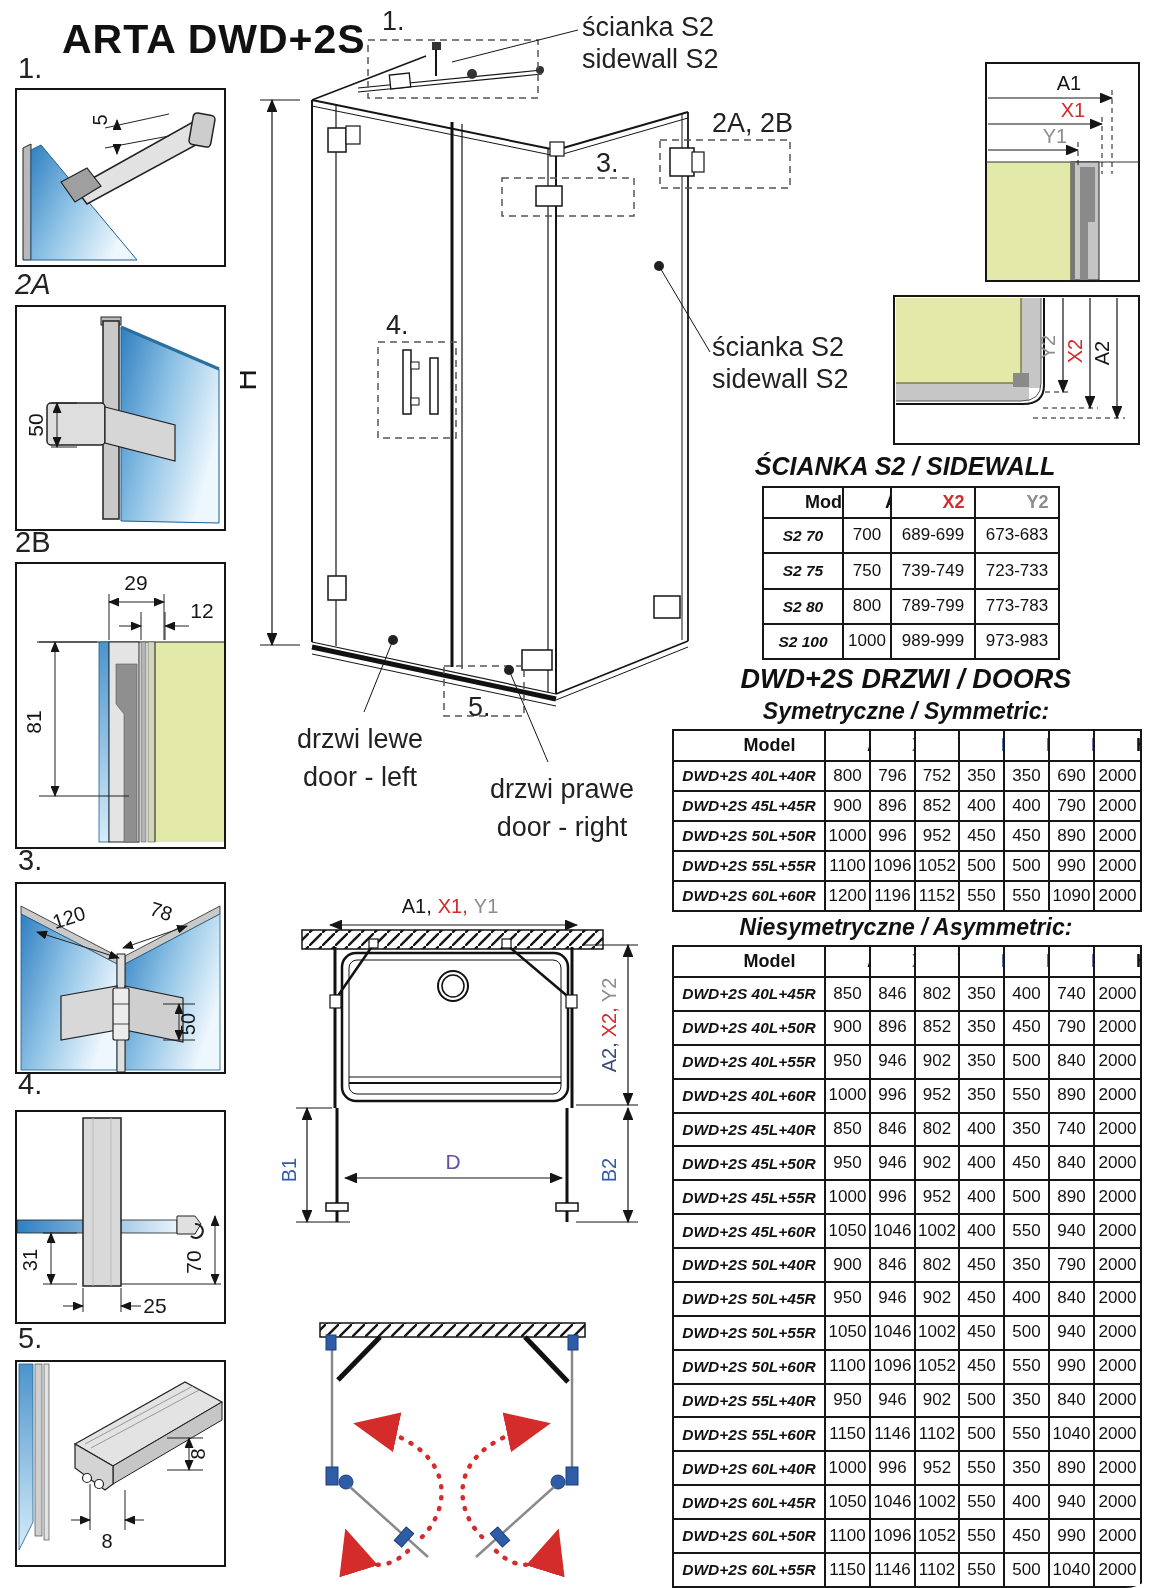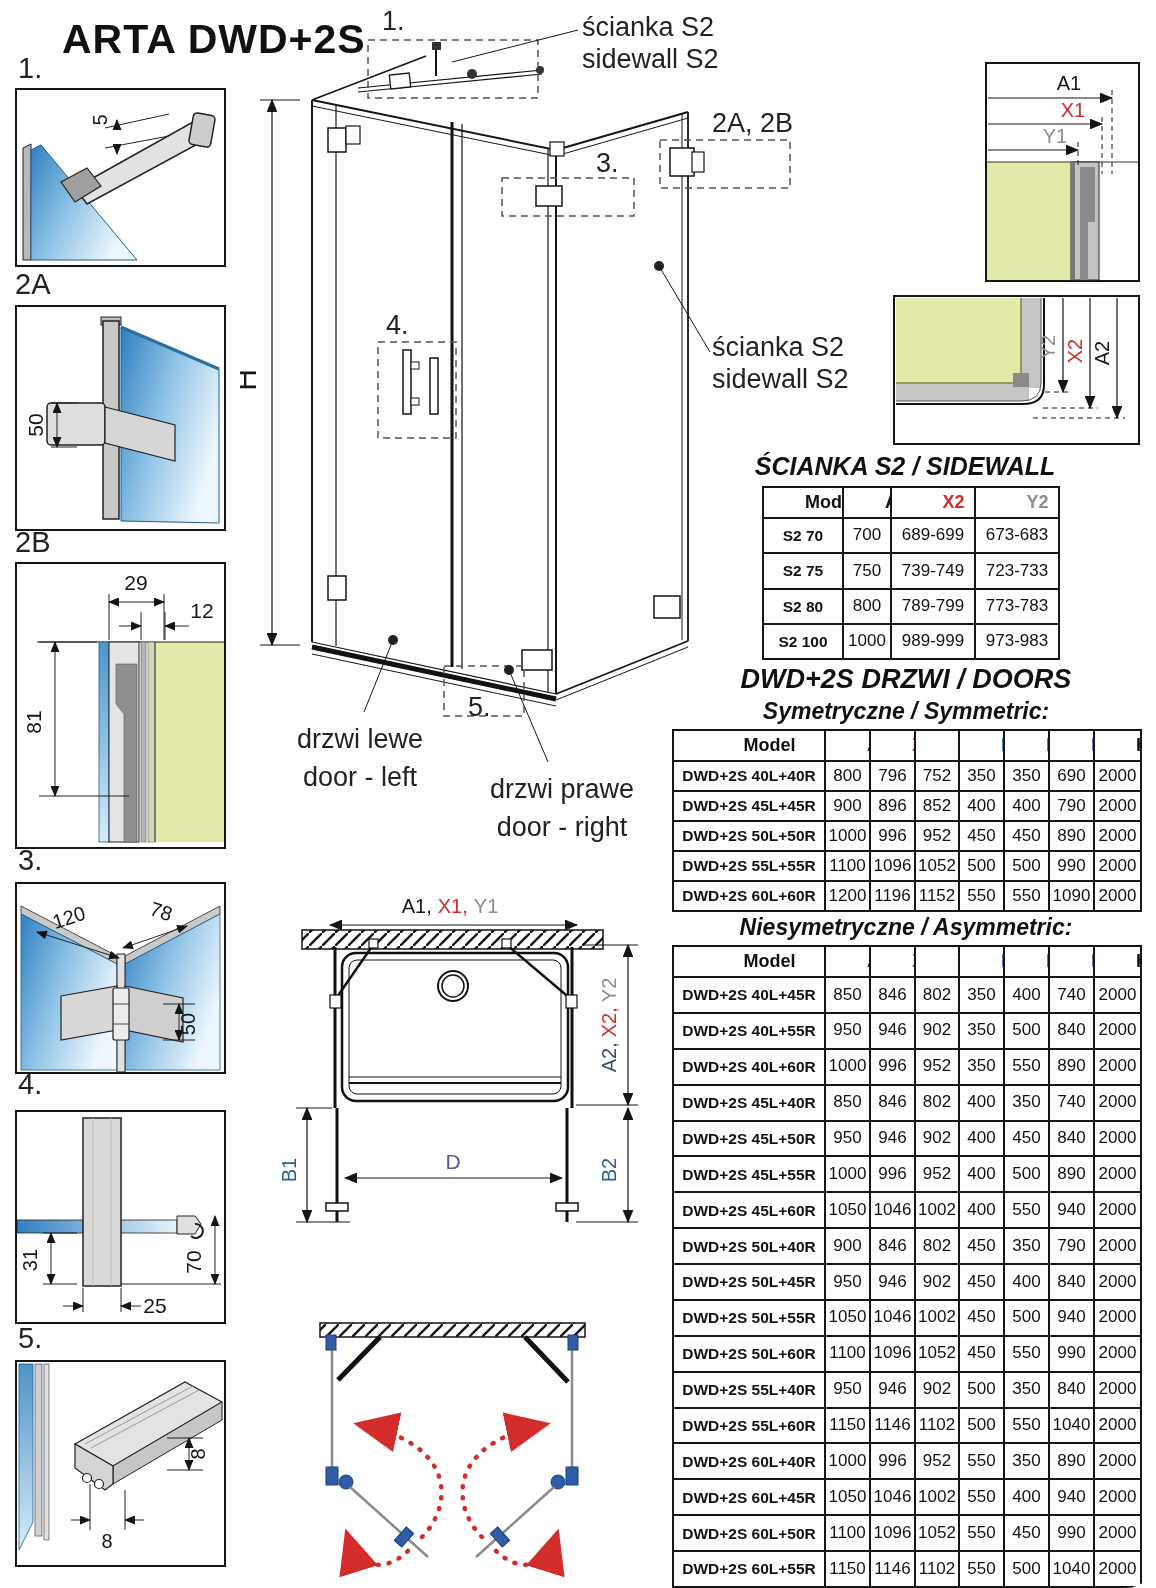--- a/index.html
+++ b/index.html
@@ -7,21 +7,21 @@
           font-family:"Liberation Sans",sans-serif;color:#161616;border-radius:30px;}
   .abs{position:absolute;}
   .page-title{font-size:41px;font-weight:bold;letter-spacing:1px;color:#111;}
   .detail-label{font-size:29px;color:#222;}
   .detail-box{border:2.5px solid #151515;background:#fff;}
   .tbl{border-collapse:collapse;table-layout:fixed;background:#fff;}
   .tbl th,.tbl td{border:2px solid #161616;text-align:center;padding:0;
        font-size:17px;color:#111;white-space:nowrap;overflow:hidden;line-height:1.1;}
   .tbl th{font-weight:bold;font-size:18px;height:29px;padding-left:41px;}
   .tbl td{height:28px;}
-  .tbl td.model-cell{font-weight:bold;font-size:15.5px;}
+  .tbl td.model-cell{font-weight:bold;font-style:italic;font-size:15.5px;}
   .tbl-title{font-weight:bold;font-style:italic;text-align:center;color:#111;}
   svg text{font-family:"Liberation Sans",sans-serif;}
 </style>
 </head>
 <body>
 
 <svg width="0" height="0" style="position:absolute" aria-hidden="true">
 <defs>
   <linearGradient id="gGlass" x1="0" y1="0" x2="1" y2="0.55">
     <stop offset="0" stop-color="#2f7fc1"></stop>
@@ -65,21 +65,21 @@
       <rect x="174" y="24" width="22" height="32" rx="4" fill="#cdcdcd" stroke="#222" stroke-width="1.5" transform="rotate(10 185 40)"></rect>
       <polygon points="44,92 70,78 84,96 58,112" fill="#9f9f9f" stroke="#222" stroke-width="1.2"></polygon>
       <line x1="88" y1="38" x2="152" y2="24" stroke="#222" stroke-width="1"></line>
       <line x1="88" y1="58" x2="152" y2="46" stroke="#222" stroke-width="1"></line>
       <line x1="100" y1="40" x2="100" y2="30" stroke="#222" stroke-width="1" marker-end="url(#mA)"></line>
       <line x1="100" y1="54" x2="100" y2="64" stroke="#222" stroke-width="1" marker-end="url(#mA)"></line>
       <text x="84" y="36" font-size="20" fill="#161616" text-anchor="middle" transform="rotate(-90 84 30)">5</text>
     </svg>
   </div>
 
-  <div class="abs detail-label" style="left:15px;top:268px;">2A</div>
+  <div class="abs detail-label" style="left:15px;top:268px;font-style:italic;">2A</div>
   <div class="abs detail-box" style="left:15px;top:305px;width:207px;height:222px;">
     <svg width="207" height="222" viewBox="0 0 207 222">
       <rect x="84" y="10" width="20" height="8" fill="#bbb" stroke="#222" stroke-width="1"></rect>
       <rect x="86" y="14" width="16" height="198" fill="#c9c9c9" stroke="#222" stroke-width="1.5"></rect>
       <polygon points="104,20 202,62 202,216 104,214" fill="url(#gGlass)" stroke="#1b5e8e" stroke-width="1"></polygon>
       <line x1="104" y1="20" x2="202" y2="62" stroke="#2b6f9f" stroke-width="3"></line>
       <rect x="30" y="96" width="58" height="42" rx="4" fill="#dedede" stroke="#222" stroke-width="1.5"></rect>
       <polygon points="88,100 158,118 158,154 88,136" fill="#d6d6d6" stroke="#222" stroke-width="1.2"></polygon>
       <line x1="34" y1="96" x2="60" y2="96" stroke="#222" stroke-width="1"></line>
       <line x1="34" y1="140" x2="60" y2="140" stroke="#222" stroke-width="1"></line>
@@ -470,20 +470,30 @@
           <td class="model-cell">DWD+2S 40L+45R</td>
           <td>850</td>
           <td>846</td>
           <td>802</td>
           <td>350</td>
           <td>400</td>
           <td>740</td>
           <td>2000</td>
         </tr>
         <tr>
+          <td class="model-cell">DWD+2S 40L+50R</td>
+          <td>900</td>
+          <td>896</td>
+          <td>852</td>
+          <td>350</td>
+          <td>450</td>
+          <td>790</td>
+          <td>2000</td>
+        </tr>
+        <tr>
           <td class="model-cell">DWD+2S 40L+55R</td>
           <td>950</td>
           <td>946</td>
           <td>902</td>
           <td>350</td>
           <td>500</td>
           <td>840</td>
           <td>2000</td>
         </tr>
         <tr>

